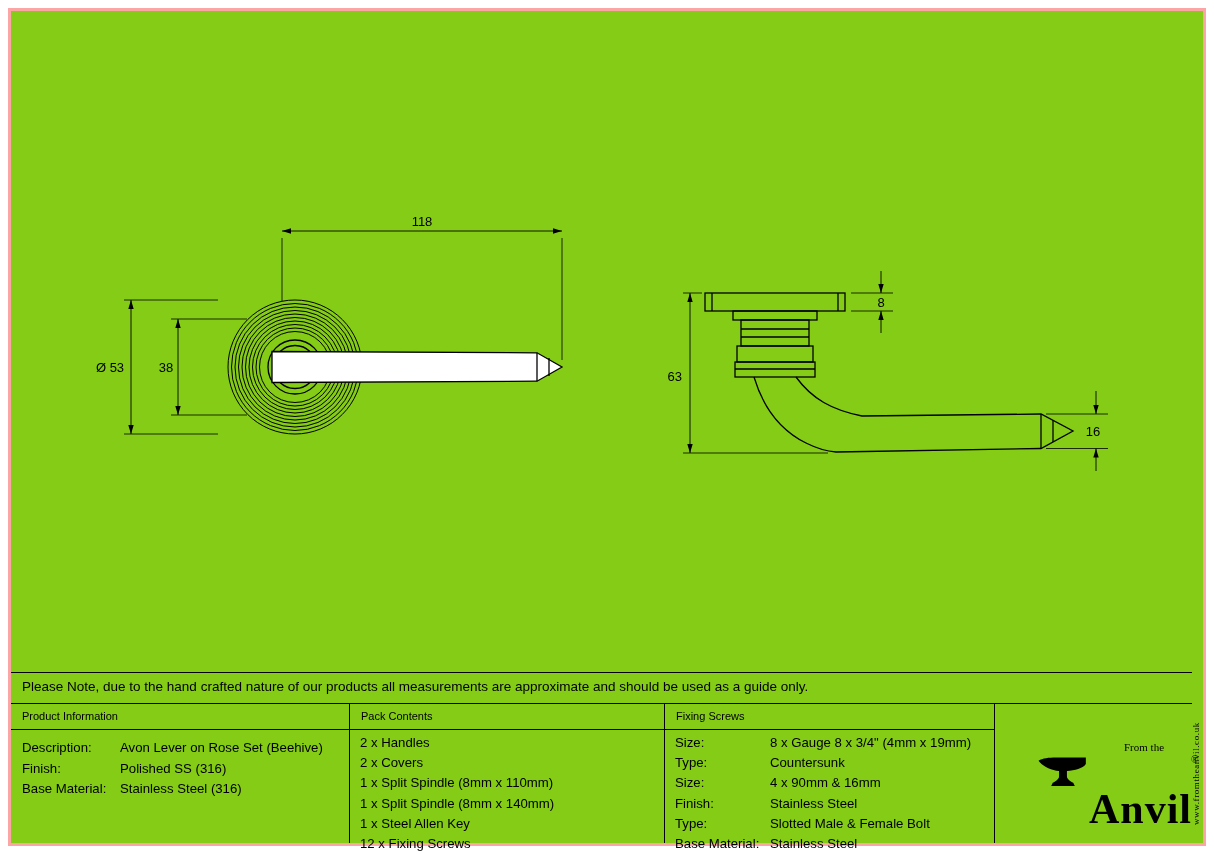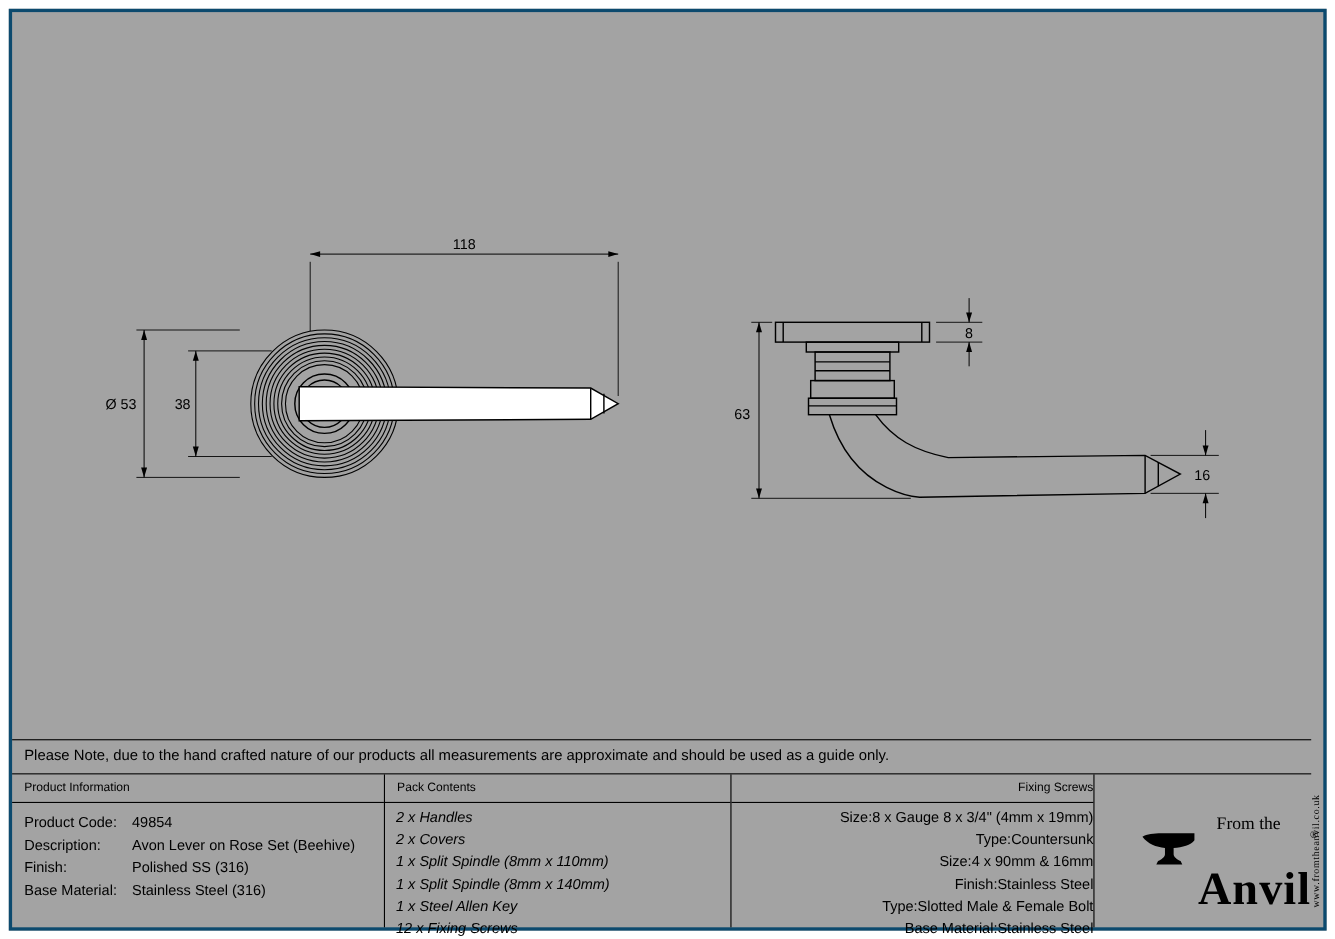--- a/index.html
+++ b/index.html
@@ -1,20 +1,20 @@
 <!DOCTYPE html>
 <html><head>
 <meta charset="utf-8">
 <style>
   html,body { margin:0; padding:0; background:#ffffff; }
   body { width:1214px; height:854px; position:relative; font-family:"Liberation Sans", sans-serif; color:#000; }
 
   .page {
     position:absolute; left:8px; top:8px; width:1198px; height:838px;
-    border:3px solid #0c4a6e; box-sizing:border-box; background:#a3a3a3;
+    border:3px solid #fca5a5; box-sizing:border-box; background:#84cc16;
   }
 
   
   .drawings { position:absolute; left:0; top:0; width:1192px; height:661px; }
   .ring  { fill:none; stroke:#000; stroke-width:1; }
   .part  { fill:none; stroke:#000; stroke-width:1.3; }
   .partw { fill:#fff; stroke:#000; stroke-width:1.3; }
   .dim   { stroke:#000; stroke-width:0.9; }
   .ext   { stroke:#000; stroke-width:0.8; }
   .arrow { fill:#000; stroke:none; }
@@ -26,39 +26,39 @@
     border-top:1.5px solid #000; border-bottom:1.5px solid #000;
     box-sizing:border-box; line-height:28px; padding-left:11px;
     font-size:13.5px;
   }
 
   
   .spec-table { position:absolute; left:0; top:693px; width:1192px; height:139px; display:flex; }
   .col { box-sizing:border-box; position:relative; }
   .col1 { width:339px; border-right:1.5px solid #000; }
   .col2 { width:315px; border-right:1.5px solid #000; }
-  .col3 { width:330px; border-right:1.5px solid #000;text-align:right; }
+  .col3 { width:330px; border-right:1.5px solid #000; }
   .logo-col { flex:1; position:relative; overflow:hidden; }
   .col-header {
     height:26px; line-height:25px; padding-left:11px;
     border-bottom:1.5px solid #000; box-sizing:border-box; font-size:11px;
   }
   .col-body { font-size:13.2px; }
   .col1 .col-body { padding:8px 0 0 11px; }
   .col1 .kv-row { line-height:20.5px; white-space:nowrap; }
   .col1 .k { display:inline-block; width:98px; }
   .col2 .col-body { padding:3px 0 0 10px; }
-  .col2 .li { line-height:20.2px; white-space:nowrap;font-style:italic; }
+  .col2 .li { line-height:20.2px; white-space:nowrap; }
   .col3 .col-body { padding:3px 0 0 10px; }
   .col3 .kv-row { line-height:20.2px; white-space:nowrap; }
   .col3 .k { display:inline-block; width:95px; }
 
   
   .anvil-icon { position:absolute; left:42px; top:45px; width:52px; height:44px; }
-  .from-the { position:absolute; left:111px; top:37px; font-family:"Liberation Serif", serif; font-size:16px; }
+  .from-the { position:absolute; left:129px; top:37px; font-family:"Liberation Serif", serif; font-size:11px; }
   .anvil-name { position:absolute; left:94px; top:48px; font-family:"Liberation Serif", serif; font-size:42px; font-weight:700; line-height:42px; letter-spacing:1px;margin-top:36px; }
   .reg { position:absolute; left:196px; top:50px; font-family:"Liberation Serif", serif; font-size:10px; }
   .website {
     position:absolute; right:2px; top:2px; bottom:2px;
     writing-mode:vertical-rl; transform:rotate(180deg);
     font-family:"Liberation Serif", serif; font-size:9px; letter-spacing:0.6px;
     text-align:center;
   }
 </style>
 </head>
@@ -156,23 +156,20 @@
   <div class="note-box">
     <span>Please Note, due to the hand crafted nature of our products all measurements are approximate and should be used as a guide only.</span>
   </div>
 
   <div class="spec-table">
 
     <div class="col col1">
       <div class="col-header">Product Information</div>
       <div class="col-body">
         <div class="kv-row">
-          <span class="k">Product Code:</span><span class="v">49854</span>
-        </div>
-        <div class="kv-row">
           <span class="k">Description:</span><span class="v">Avon Lever on Rose Set (Beehive)</span>
         </div>
         <div class="kv-row">
           <span class="k">Finish:</span><span class="v">Polished SS (316)</span>
         </div>
         <div class="kv-row">
           <span class="k">Base Material:</span><span class="v">Stainless Steel (316)</span>
         </div>
       </div>
     </div>

